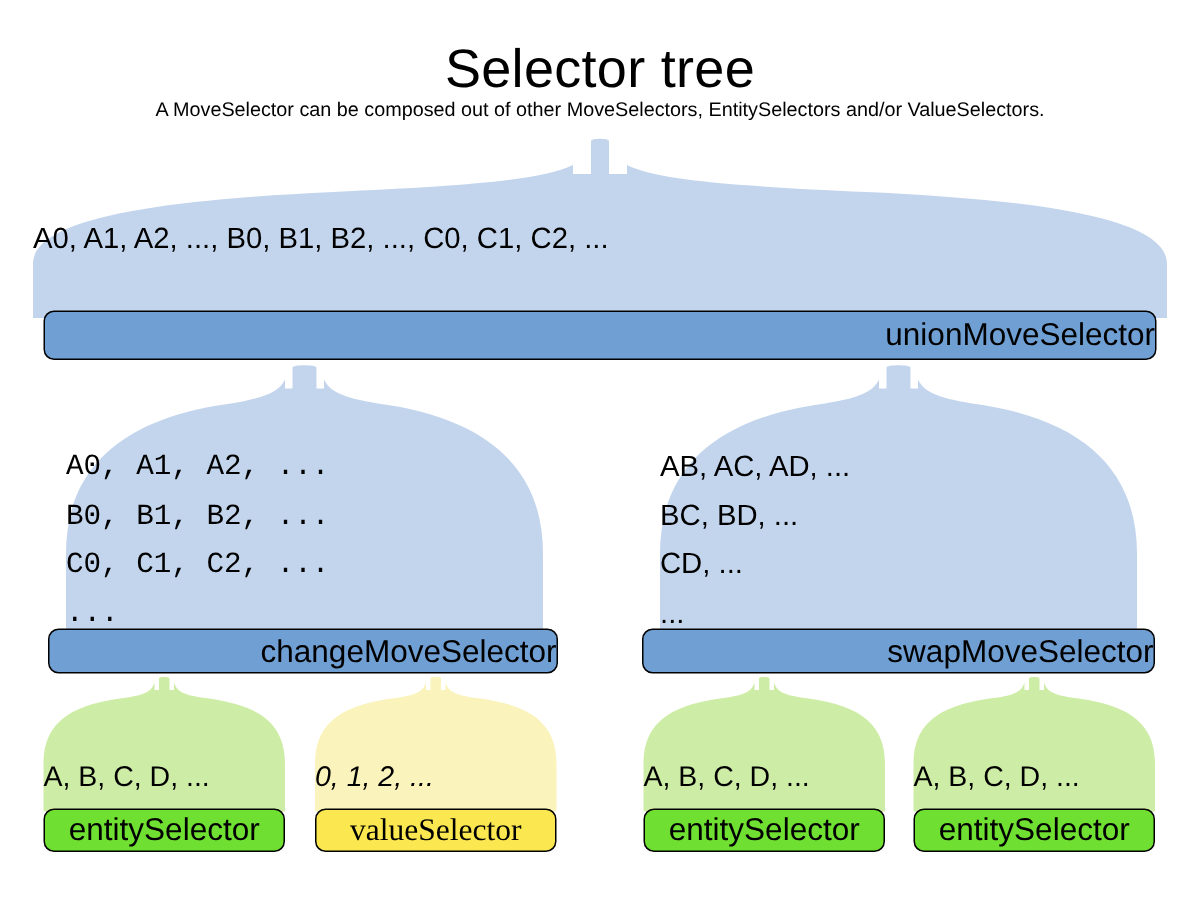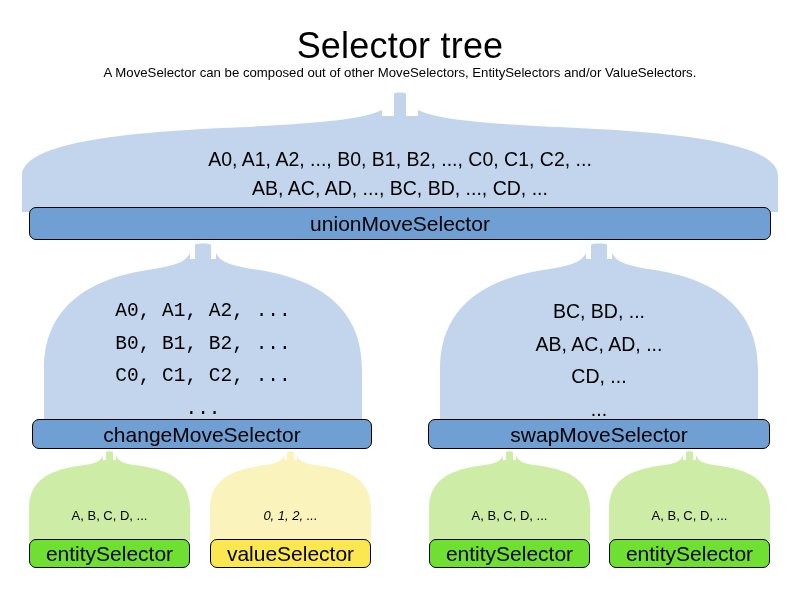--- a/index.html
+++ b/index.html
@@ -56,56 +56,56 @@
     position: absolute;
     left: 0;
     top: 0;
     display: block;
     overflow: visible;
   }
   .node-text {
     position: absolute;
     left: 0;
     width: 100%;
-    text-align: center;
+    text-align: left;
     pointer-events: none;
     white-space: nowrap;
   }
   .node-text .line {
     display: block;
     line-height: 1.0;
   }
 
   
   .label-bar {
     position: absolute;
     box-sizing: border-box;
     border: 1.6px solid #000000;
     border-radius: 7px;
     display: flex;
     align-items: center;
     justify-content: center;
     white-space: nowrap;
     overflow: hidden;
   }
-  .label-bar.blue   { background: #6f9fd3; }
+  .label-bar.blue   { background: #6f9fd3; justify-content: flex-end; }
   .label-bar.green  { background: #6fe031; }
-  .label-bar.yellow { background: #fbe74f; }
+  .label-bar.yellow { background: #fbe74f; font-family: Liberation Serif, serif; }
 
   .label-bar .txt {
     font-size: 21px;
     line-height: 1;
     color: #000000;
   }
   .label-bar.small .txt { font-size: 21px; }
 
   
   .t-union  { font-size: 19.5px; }
   .t-mid    { font-size: 19.5px; }
-  .t-leaf   { font-size: 13px; }
+  .t-leaf   { font-size: 19px; }
 </style>
 </head>
 <body>
 
 <div id="stage">
 
   <div class="title">Selector tree</div>
   <div class="subtitle">A MoveSelector can be composed out of other MoveSelectors, EntitySelectors and/or ValueSelectors.</div>
 
   <div class="node" style="left:22px; top:92px; width:756px; height:120px;">
@@ -116,21 +116,20 @@
                C 290,32 340,28 360,18
                L 360,24 L 372,24 L 372,2
                C 372,0 384,0 384,2
                L 384,24 L 396,24 L 396,18
                C 416,28 466,32 556,36
                C 686,42 756,56 756,84
                L 756,120 Z" fill="#c3d5ed" stroke="none"></path>
     </svg>
     <div class="node-text t-union" style="top:58px;">
       <span class="line" style="padding-bottom:9px;">A0, A1, A2, ..., B0, B1, B2, ..., C0, C1, C2, ...</span>
-      <span class="line">AB, AC, AD, ..., BC, BD, ..., CD, ...</span>
     </div>
   </div>
 
   <div class="label-bar blue" style="left:29px; top:207px; width:742px; height:33px;">
     <span class="txt">unionMoveSelector</span>
   </div>
 
   <div class="node" style="left:44px; top:243px; width:318px; height:180px;">
     <svg width="318" height="180" viewBox="0 0 318 180">
       <path d="M 0,180
@@ -163,22 +162,22 @@
                C 0,72 34,36 110,26
                C 134,22 142,18 146,10
                L 146,16 L 151,16 L 151,2
                C 151,0 167,0 167,2
                L 167,16 L 172,16 L 172,10
                C 176,18 184,22 208,26
                C 284,36 318,72 318,126
                L 318,180 Z" fill="#c3d5ed" stroke="none"></path>
     </svg>
     <div class="node-text t-mid" style="top:59px;">
+      <span class="line" style="padding-bottom:13px;">AB, AC, AD, ...</span>
       <span class="line" style="padding-bottom:13px;">BC, BD, ...</span>
-      <span class="line" style="padding-bottom:13px;">AB, AC, AD, ...</span>
       <span class="line" style="padding-bottom:13px;">CD, ...</span>
       <span class="line">...</span>
     </div>
   </div>
 
   <div class="label-bar blue" style="left:428px; top:419px; width:342px; height:30px;">
     <span class="txt">swapMoveSelector</span>
   </div>
 
   <div class="node" style="left:29px; top:451px; width:161px; height:90px;">

